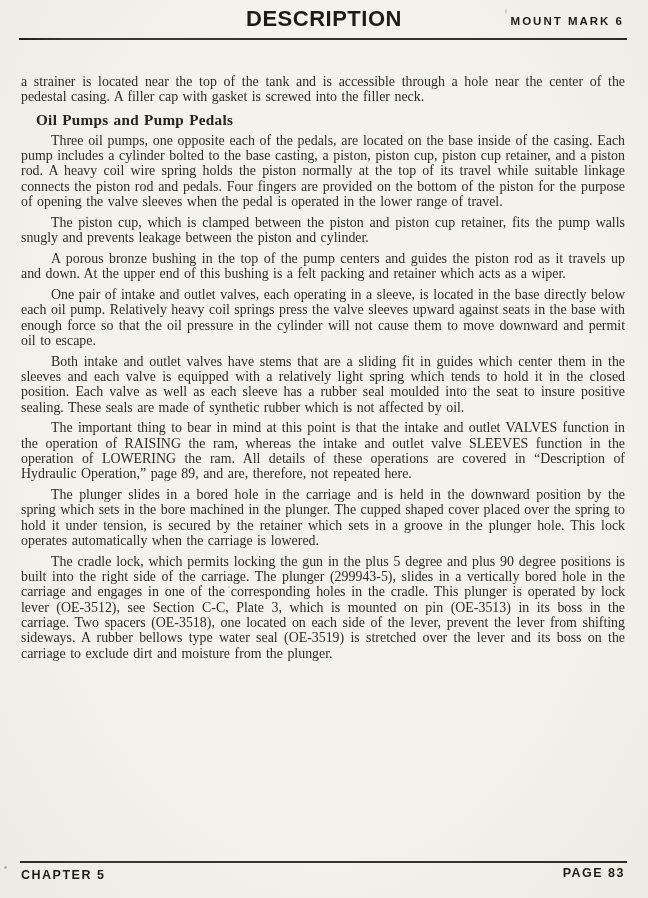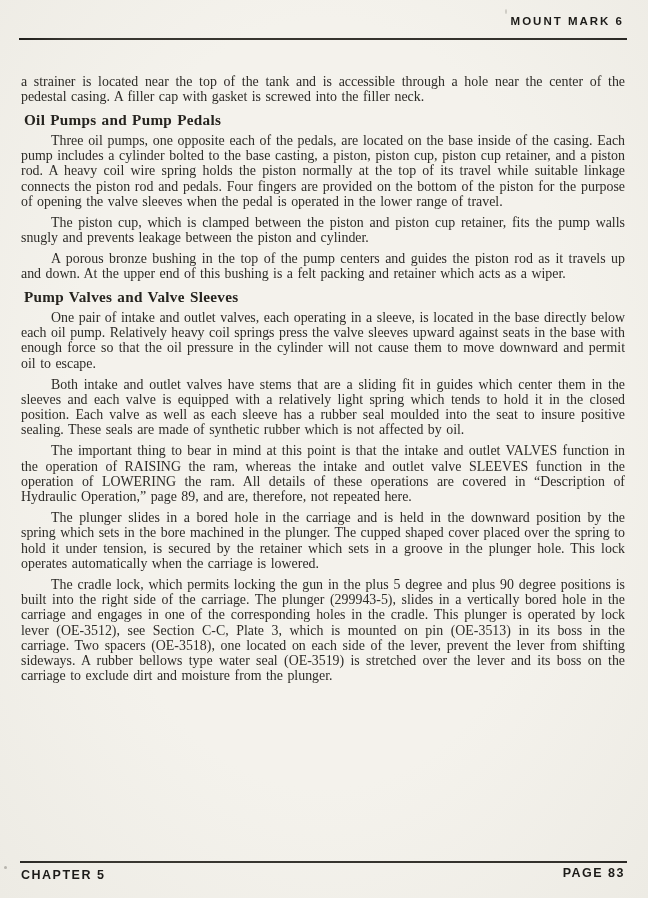--- a/index.html
+++ b/index.html
@@ -38,21 +38,21 @@
     position:absolute; top:74px; left:21px; right:23px;
     font-size:13.9px; line-height:15.3px;
     text-align:justify;
     word-spacing:1px;
   }
   .content p { margin:0 0 5.5px 0; text-indent:30px; }
   .content p.cont { text-indent:0; }
   h2 { font-family:"Liberation Serif", serif; color:#26241f; text-align:left; }
   h2.sub {
     font-size:15.2px; font-weight:bold;
-    margin:7px 0 6px 3px; letter-spacing:0.3px;
+    margin:7px 0 6px 15px; letter-spacing:0.3px;
   }
   h2.main {
     font-size:14.6px; font-weight:bold; letter-spacing:1.6px;
     margin:13px 0 7px 0;
   }
   
   .footer-rule {
     position:absolute; top:861px; left:20px; right:21px; height:2px;
     background:linear-gradient(to right, #2a2925, #3a3832 10%, #33312c 90%, #2a2925);
   }
@@ -73,33 +73,33 @@
   .speck.s1 { left:4px; top:866px; width:3px; height:3px; }
   .speck.s2 { left:505px; top:9px; width:2px; height:5px; opacity:0.35; }
   .speck.s3 { left:228px; top:586px; width:2px; height:2px; opacity:0.4; }
 </style>
 </head>
 <body>
 
 <div class="page">
 
   <div class="header">
+    <div class="header-title">DESCRIPTION</div>
     <div class="header-right">MOUNT MARK 6</div>
   </div>
   <div class="top-rule"></div>
 
   <div class="content">
     <p class="cont">a strainer is located near the top of the tank and is accessible through a hole near the center of the pedestal casing. A filler cap with gasket is screwed into the filler neck.</p>
 
     <h2 class="sub">Oil Pumps and Pump Pedals</h2>
     <p>Three oil pumps, one opposite each of the pedals, are located on the base inside of the casing. Each pump includes a cylinder bolted to the base casting, a piston, piston cup, piston cup retainer, and a piston rod. A heavy coil wire spring holds the piston normally at the top of its travel while suitable linkage connects the piston rod and pedals. Four fingers are provided on the bottom of the piston for the purpose of opening the valve sleeves when the pedal is operated in the lower range of travel.</p>
     <p>The piston cup, which is clamped between the piston and piston cup retainer, fits the pump walls snugly and prevents leakage between the piston and cylinder.</p>
     <p>A porous bronze bushing in the top of the pump centers and guides the piston rod as it travels up and down. At the upper end of this bushing is a felt packing and retainer which acts as a wiper.</p>
 
-    <h2 class="sub">Pump Valves and Valve Sleeves</h2>
     <p>One pair of intake and outlet valves, each operating in a sleeve, is located in the base directly below each oil pump. Relatively heavy coil springs press the valve sleeves upward against seats in the base with enough force so that the oil pressure in the cylinder will not cause them to move downward and permit oil to escape.</p>
     <p>Both intake and outlet valves have stems that are a sliding fit in guides which center them in the sleeves and each valve is equipped with a relatively light spring which tends to hold it in the closed position. Each valve as well as each sleeve has a rubber seal moulded into the seat to insure positive sealing. These seals are made of synthetic rubber which is not affected by oil.</p>
     <p>The important thing to bear in mind at this point is that the intake and outlet VALVES function in the operation of RAISING the ram, whereas the intake and outlet valve SLEEVES function in the operation of LOWERING the ram. All details of these operations are covered in “Description of Hydraulic Operation,” page 89, and are, therefore, not repeated here.</p>
 
     <p>The plunger slides in a bored hole in the carriage and is held in the downward position by the spring which sets in the bore machined in the plunger. The cupped shaped cover placed over the spring to hold it under tension, is secured by the retainer which sets in a groove in the plunger hole. This lock operates automatically when the carriage is lowered.</p>
 
     <p>The cradle lock, which permits locking the gun in the plus 5 degree and plus 90 degree positions is built into the right side of the carriage. The plunger (299943-5), slides in a vertically bored hole in the carriage and engages in one of the corresponding holes in the cradle. This plunger is operated by lock lever (OE-3512), see Section C-C, Plate 3, which is mounted on pin (OE-3513) in its boss in the carriage. Two spacers (OE-3518), one located on each side of the lever, prevent the lever from shifting sideways. A rubber bellows type water seal (OE-3519) is stretched over the lever and its boss on the carriage to exclude dirt and moisture from the plunger.</p>
   </div>
 
   <div class="footer-rule"></div>

